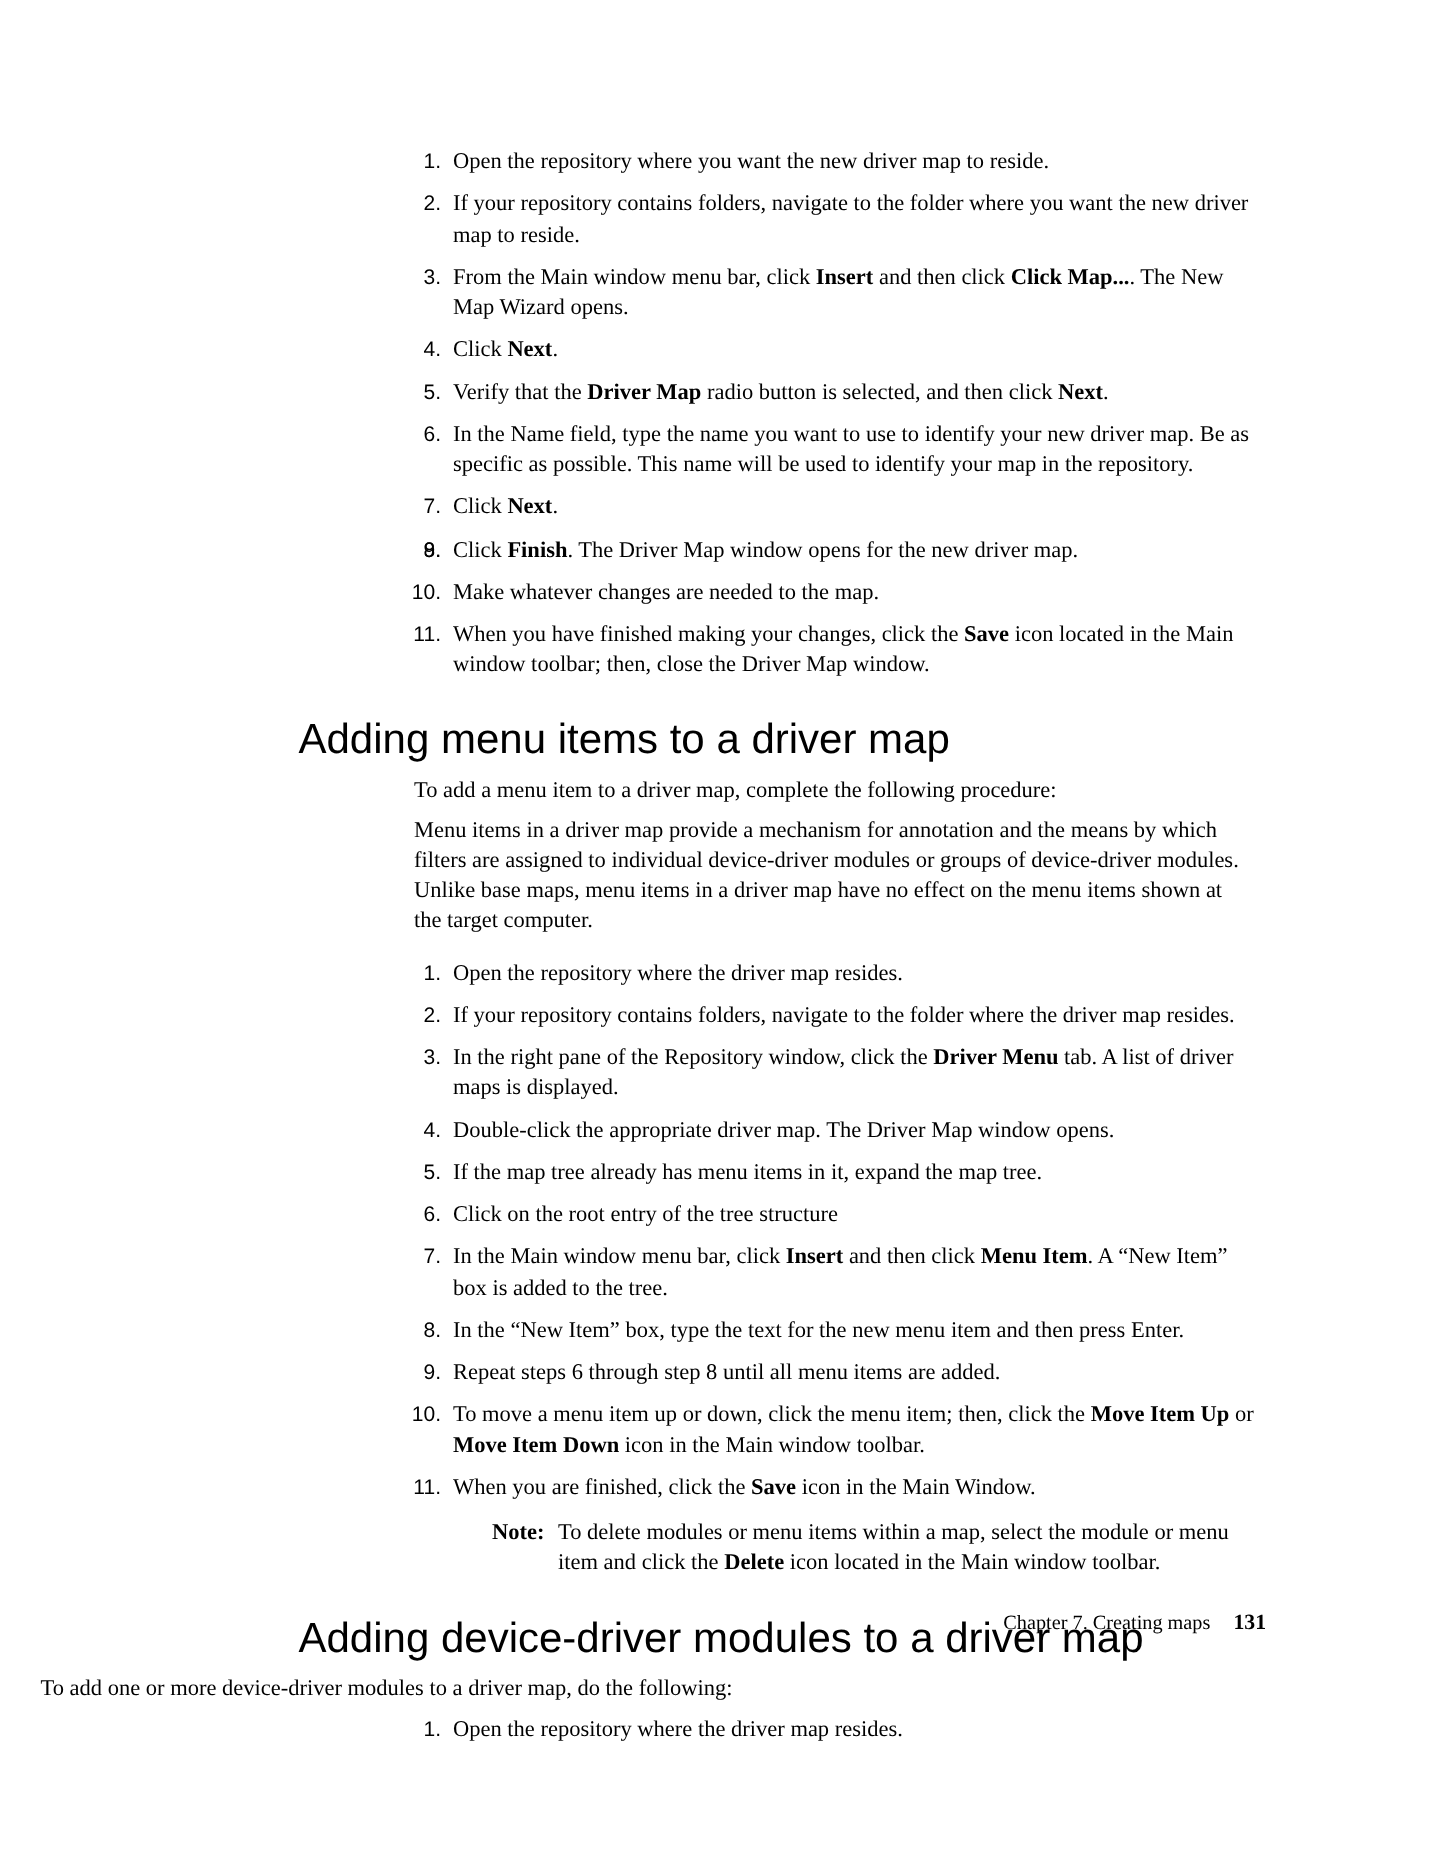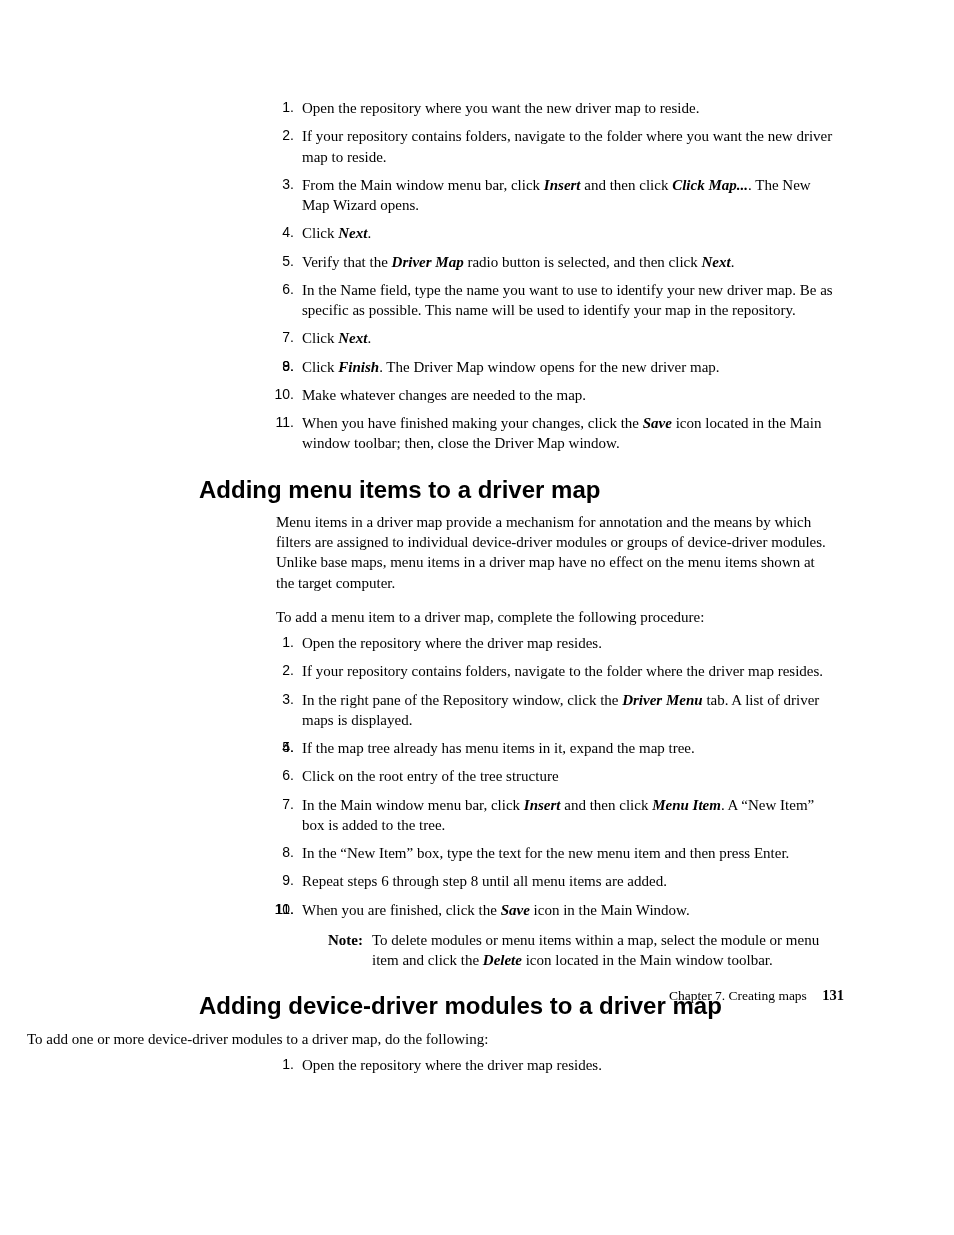--- a/index.html
+++ b/index.html
@@ -39,22 +39,22 @@
     position: absolute;
     right: 100%;
     margin-right: -18px;
     text-align: right;
     width: 30px;
     font-family: Arial, Helvetica, sans-serif;
     font-size: 14px;
   }
   .section-heading {
     font-family: Arial, Helvetica, sans-serif;
-    font-weight: bold;
-    font-size: 24px;
+    font-weight: normal;
+    font-size: 28px;
     margin-left: 199px;
     margin-right: 118px;
     margin-top: 20px;
     margin-bottom: 6px;
   }
   .para {
     margin-left: 276px;
     margin-right: 118px;
     margin-bottom: 14px;
   }
@@ -75,21 +75,21 @@
     bottom: 78px;
     right: 110px;
     font-size: 13.5px;
     font-family: "Palatino Linotype", Palatino, Georgia, serif;
   }
   .footer .pagenum {
     font-weight: bold;
     margin-left: 12px;
     font-size: 14.5px;
   }
-  b { font-weight: bold; font-style: italic; }
+  b { font-weight: bold; }
 </style>
 </head>
 <body>
 
 <div class="page">
 
   <div class="content">
     <ol class="steps">
       <li><span class="num">1.</span><span>Open the repository where you want the new driver map to reside.</span></li>
       <li><span class="num">2.</span><span>If your repository contains folders, navigate to the folder where you want the new driver map to reside.</span></li>
@@ -99,35 +99,35 @@
       <li><span class="num">6.</span><span>In the Name field, type the name you want to use to identify your new driver map. Be as specific as possible. This name will be used to identify your map in the repository.</span></li>
       <li><span class="num">7.</span><span><span>Click </span><b>Next</b><span>.</span></span></li>
       <li><span class="num">8.</span></li>
       <li><span class="num">9.</span><span><span>Click </span><b>Finish</b><span>. The Driver Map window opens for the new driver map.</span></span></li>
       <li><span class="num">10.</span><span>Make whatever changes are needed to the map.</span></li>
       <li><span class="num">11.</span><span><span>When you have finished making your changes, click the </span><b>Save</b><span> icon located in the Main window toolbar; then, close the Driver Map window.</span></span></li>
     </ol>
   </div>
 
   <div class="section-heading">Adding menu items to a driver map</div>
+  <div class="para" style="margin-bottom:6px;">To add a menu item to a driver map, complete the following procedure:</div>
   <div class="para">Menu items in a driver map provide a mechanism for annotation and the means by which filters are assigned to individual device-driver modules or groups of device-driver modules. Unlike base maps, menu items in a driver map have no effect on the menu items shown at the target computer.</div>
-  <div class="para" style="margin-bottom:6px;">To add a menu item to a driver map, complete the following procedure:</div>
 
   <div class="content">
     <ol class="steps">
       <li><span class="num">1.</span><span>Open the repository where the driver map resides.</span></li>
       <li><span class="num">2.</span><span>If your repository contains folders, navigate to the folder where the driver map resides.</span></li>
       <li><span class="num">3.</span><span><span>In the right pane of the Repository window, click the </span><b>Driver Menu</b><span> tab. A list of driver maps is displayed.</span></span></li>
-      <li><span class="num">4.</span></li>
+      <li><span class="num">4.</span><span>Double-click the appropriate driver map. The Driver Map window opens.</span></li>
       <li><span class="num">5.</span><span>If the map tree already has menu items in it, expand the map tree.</span></li>
       <li><span class="num">6.</span><span>Click on the root entry of the tree structure</span></li>
       <li><span class="num">7.</span><span><span>In the Main window menu bar, click </span><b>Insert</b><span> and then click </span><b>Menu Item</b><span>. A “New Item” box is added to the tree.</span></span></li>
       <li><span class="num">8.</span><span>In the “New Item” box, type the text for the new menu item and then press Enter.</span></li>
       <li><span class="num">9.</span><span>Repeat steps 6 through step 8 until all menu items are added.</span></li>
-      <li><span class="num">10.</span></li>
+      <li><span class="num">10.</span><span><span>To move a menu item up or down, click the menu item; then, click the </span><b>Move Item Up</b><span> or </span><b>Move Item Down</b><span> icon in the Main window toolbar.</span></span></li>
       <li><span class="num">11.</span><span><span>When you are finished, click the </span><b>Save</b><span> icon in the Main Window.</span></span>
         <div class="note-block">
           <span class="note-label">Note:</span>
           <span><span>To delete modules or menu items within a map, select the module or menu item and click the </span><b>Delete</b><span> icon located in the Main window toolbar.</span></span>
         </div>
       </li>
     </ol>
   </div>
 
   <div class="section-heading">Adding device-driver modules to a driver map</div>

